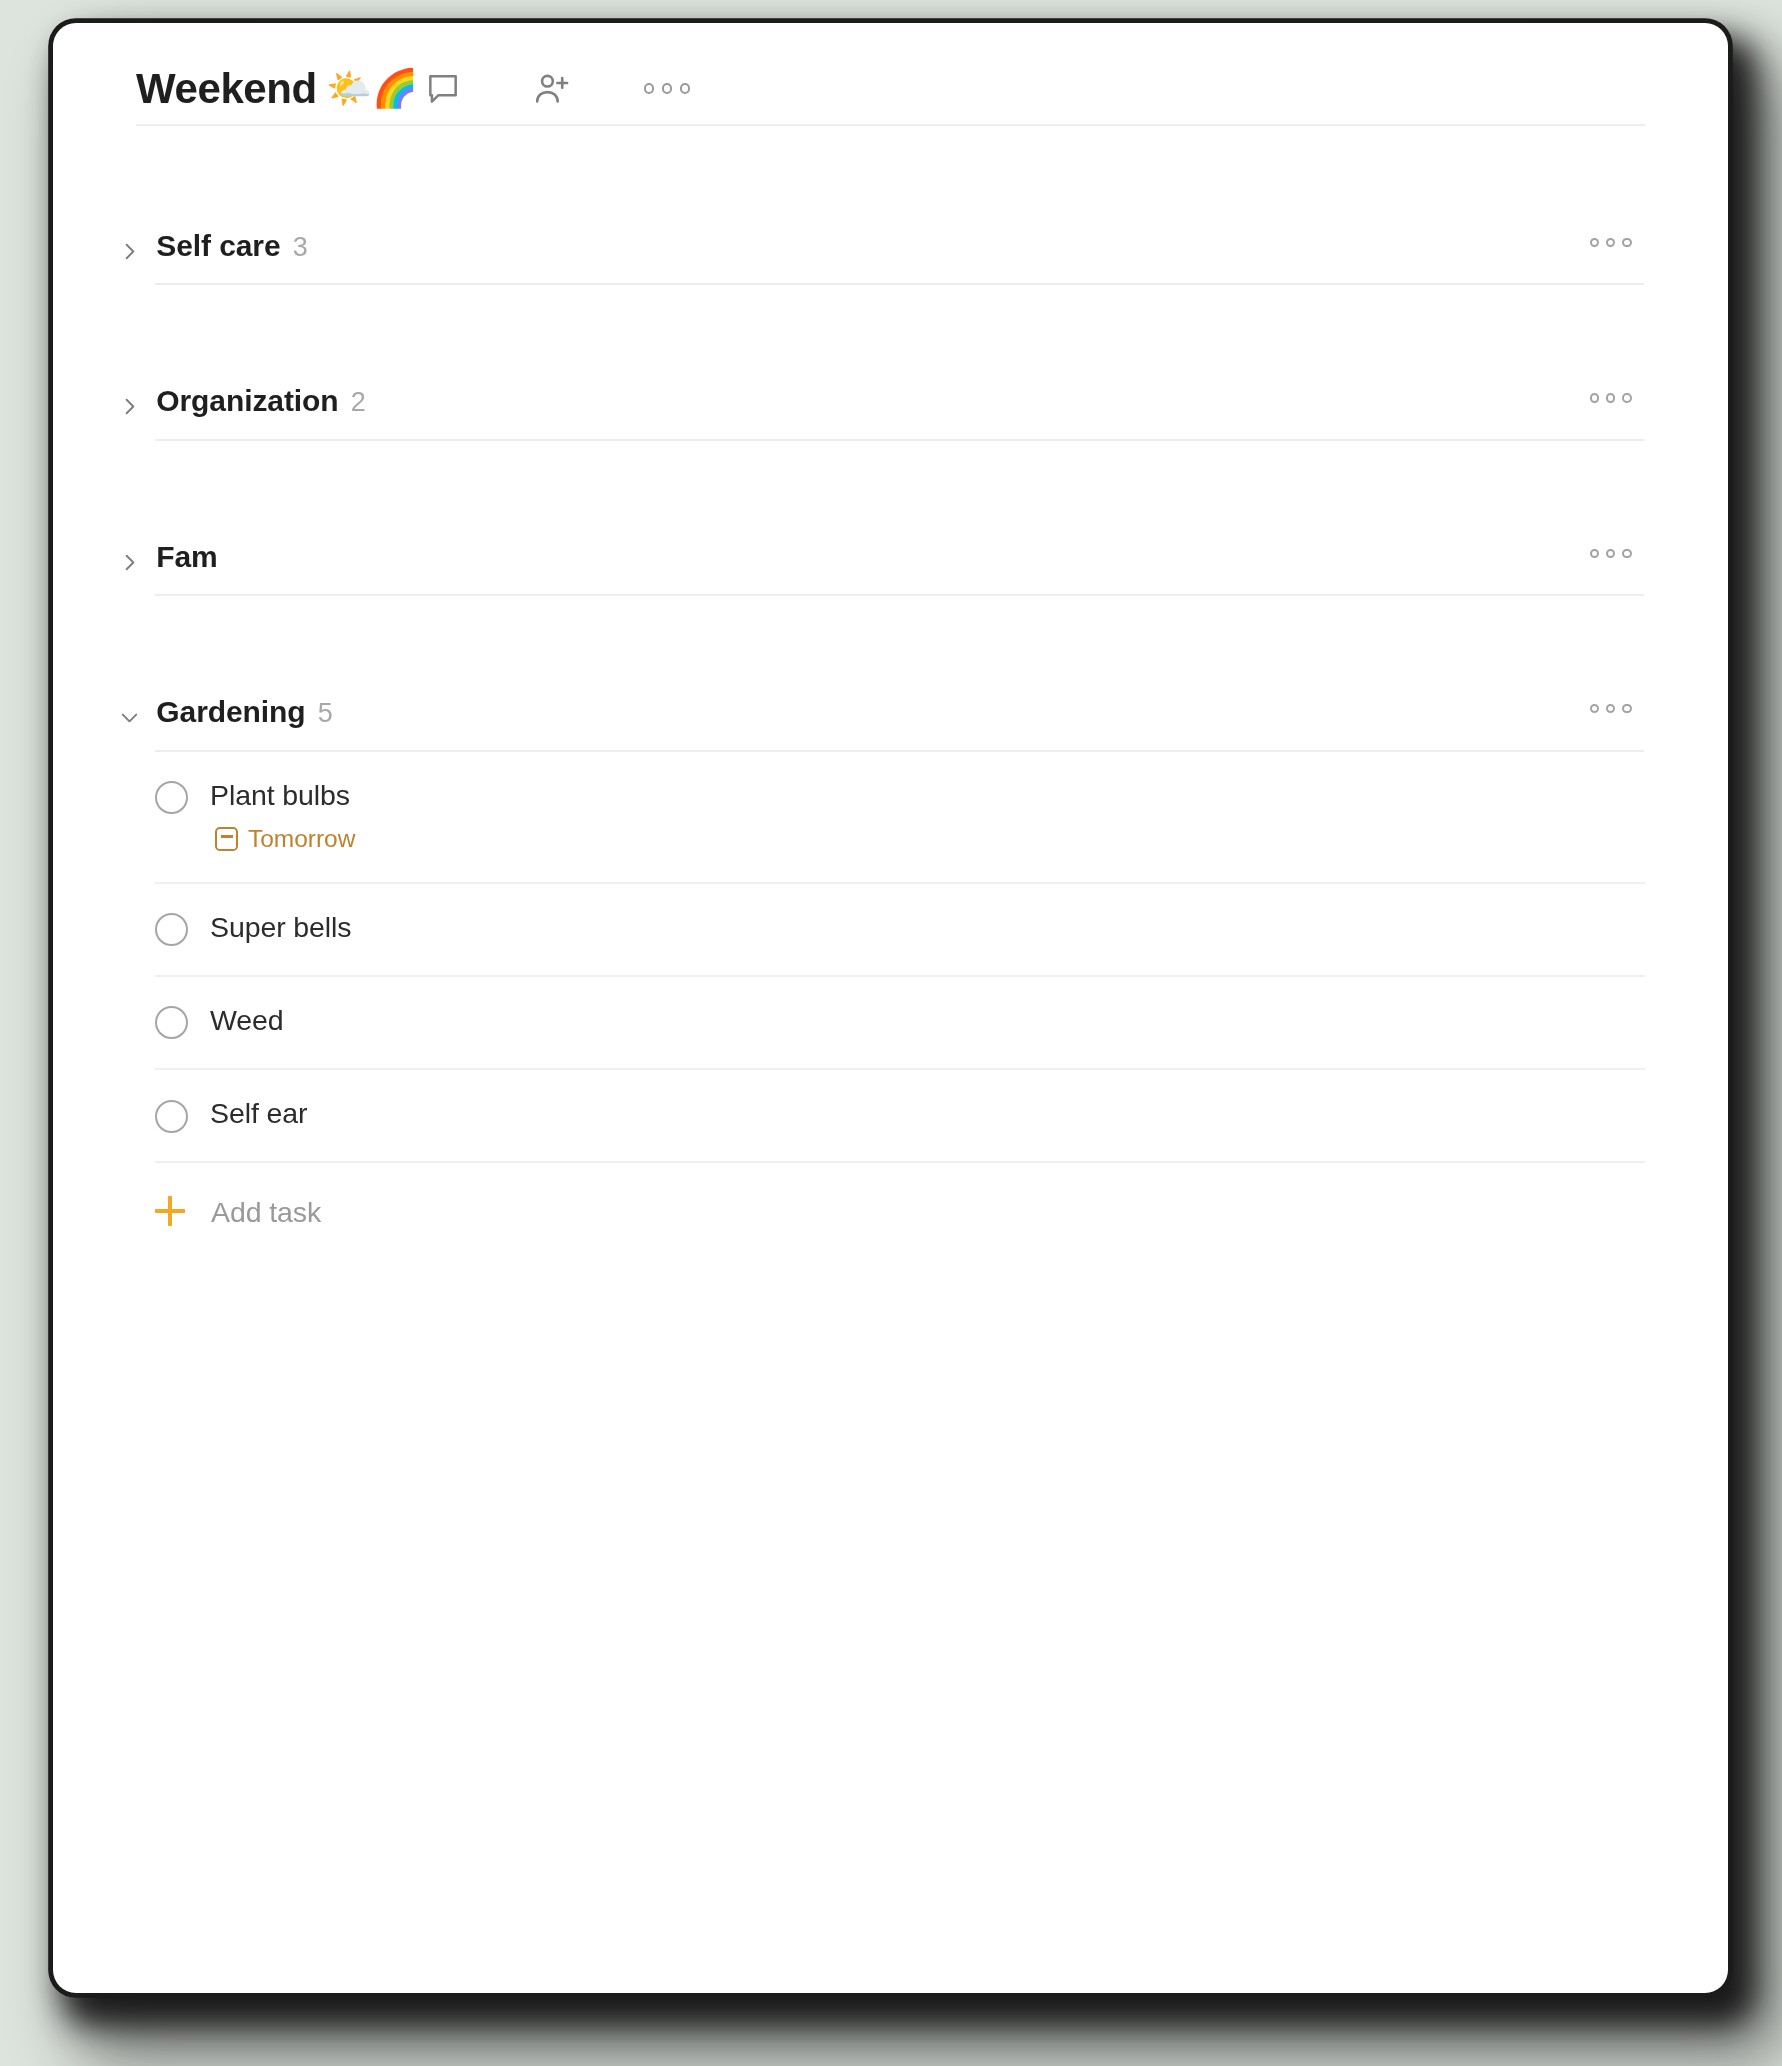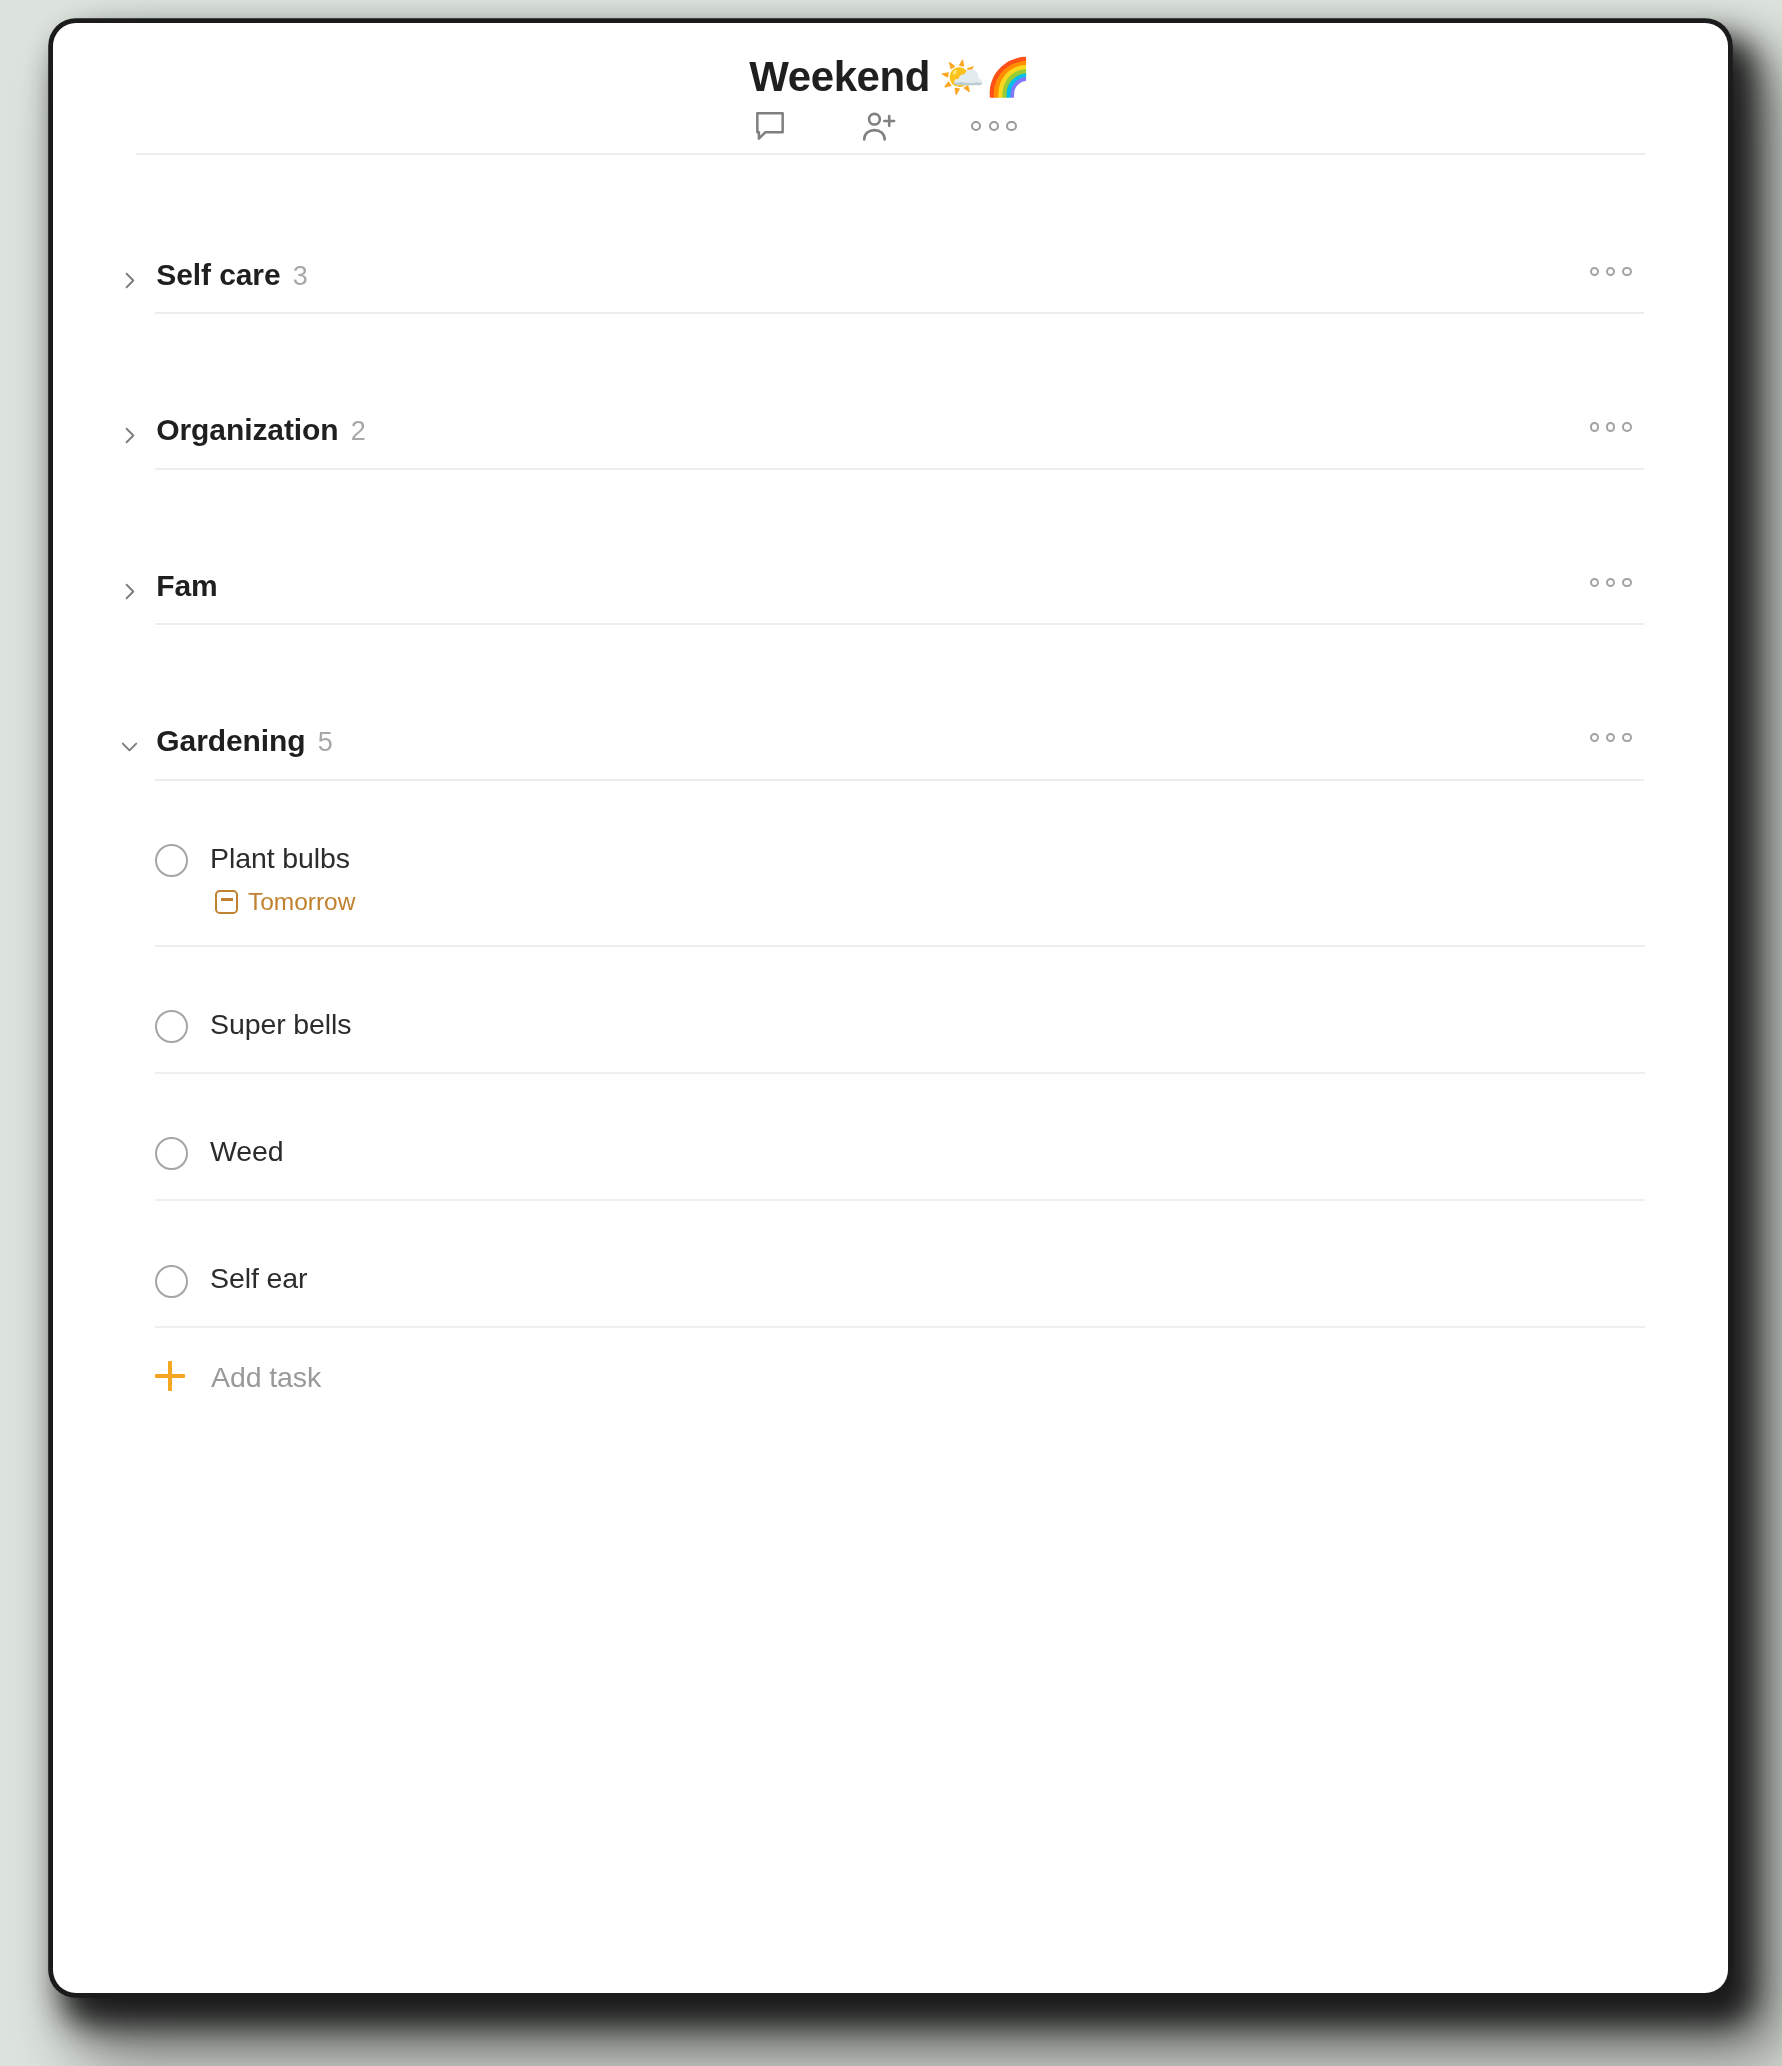--- a/index.html
+++ b/index.html
@@ -40,23 +40,22 @@
     position: relative;
     width: 100%;
     height: 100%;
     padding: 0 83px;
   }
 
   
   .header {
     display: flex;
     align-items: center;
-    height: 130px;
+    height: 101px;
     padding-top: 30px;
-    flex-direction: column;
   }
 
   .project-title {
     font-size: 42px;
     font-weight: bold;
     color: #1f1f1f;
     letter-spacing: -0.4px;
     display: flex;
     align-items: center;
     gap: 9.5px;
@@ -172,21 +171,20 @@
 
   .task {
     padding-left: 0;
   }
 
   .task-main {
     display: flex;
     align-items: flex-start;
     padding-top: 27px;
     padding-bottom: 4.1px;
-    margin-top: 34px;
   }
 
   .checkbox {
     width: 33px;
     height: 33px;
     min-width: 33px;
     border: 2.7px solid #a5a5a5;
     border-radius: 50%;
     margin-top: 2.7px;
     background: #fff;

